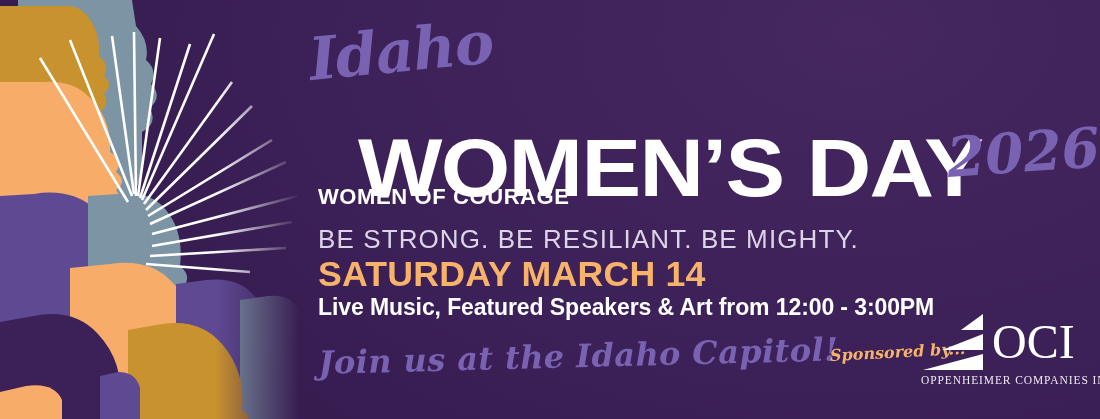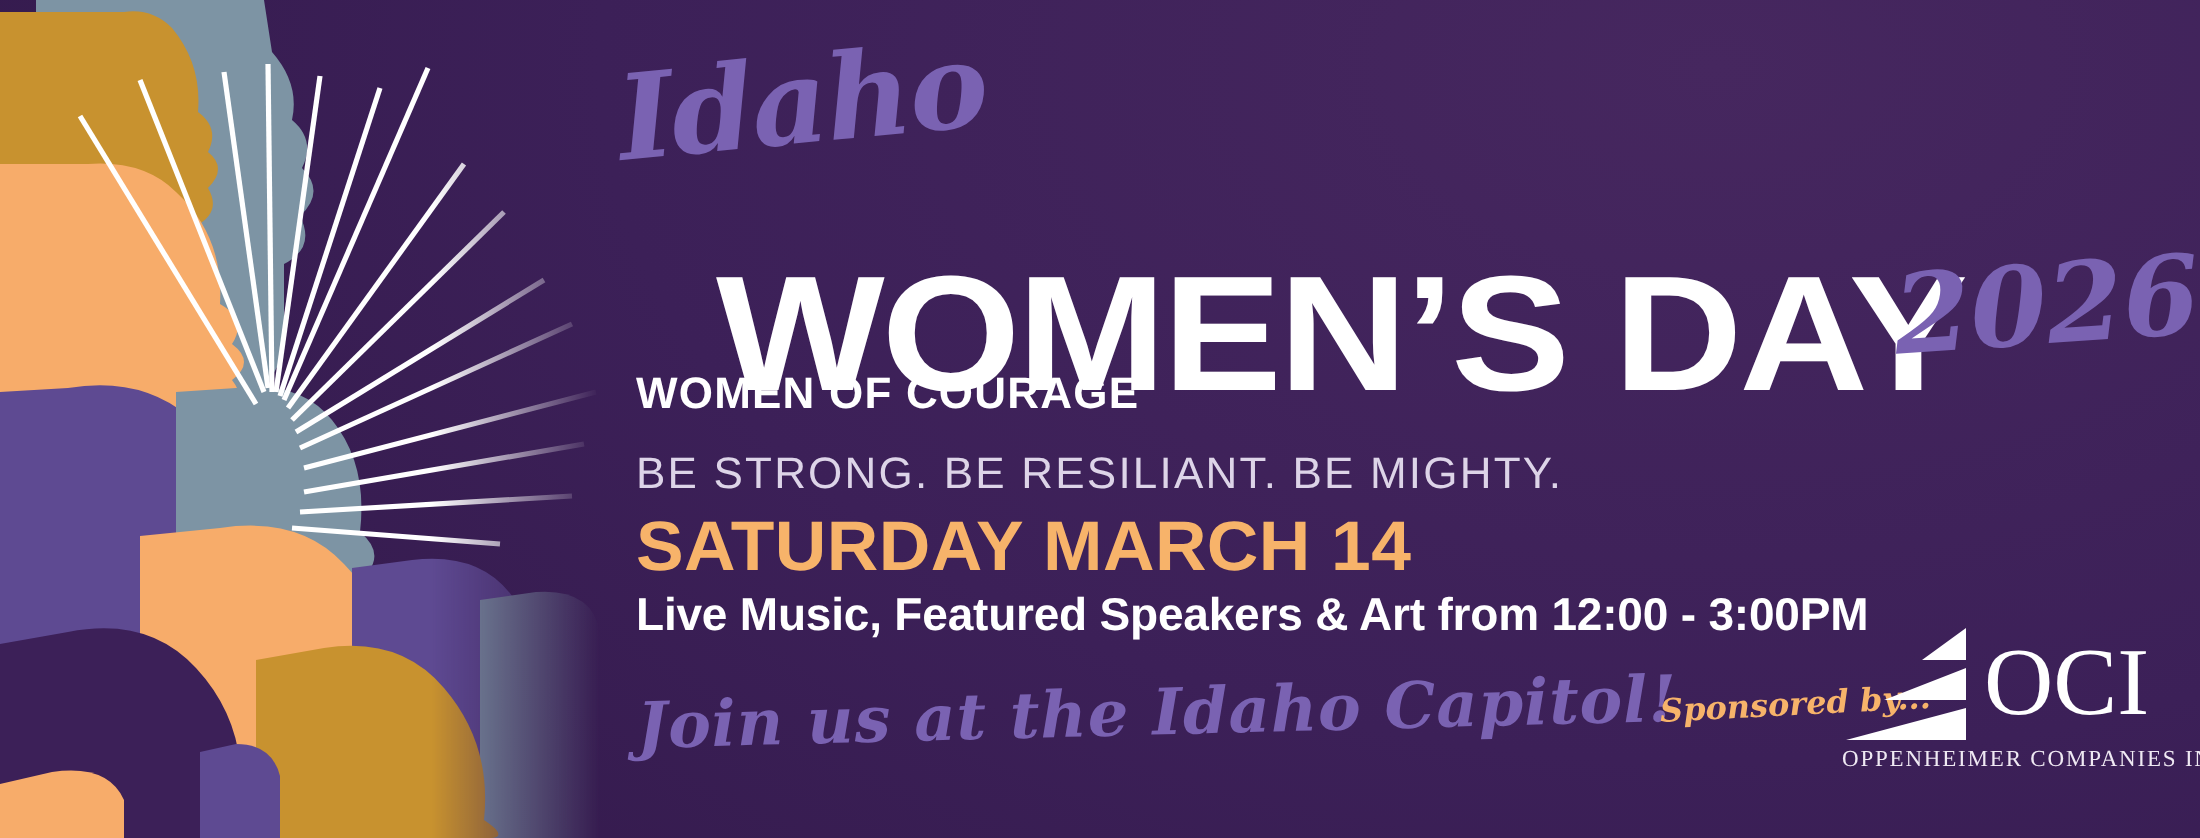--- a/index.html
+++ b/index.html
@@ -101,21 +101,21 @@
     color: #ffffff;
     white-space: nowrap;
   }
 
   .tagline {
     position: absolute;
     left: 318px;
     top: 224px;
     font-family: "Liberation Sans", sans-serif;
     font-weight: normal;
-    font-size: 22px;
+    font-size: 26px;
     letter-spacing: 1.1px;
     color: #ddd4e8;
     white-space: nowrap;
   }
 
   .date-line {
     position: absolute;
     left: 318px;
     top: 254px;
     font-family: "Liberation Sans", sans-serif;

